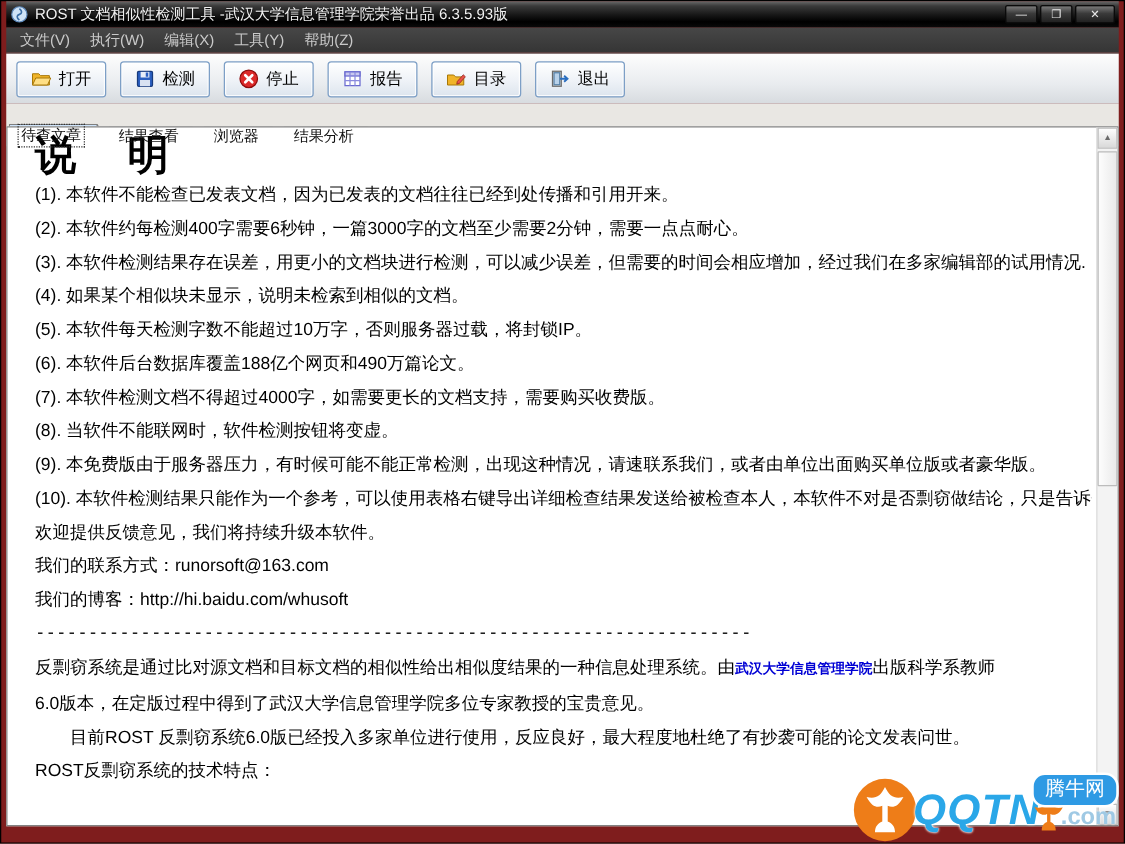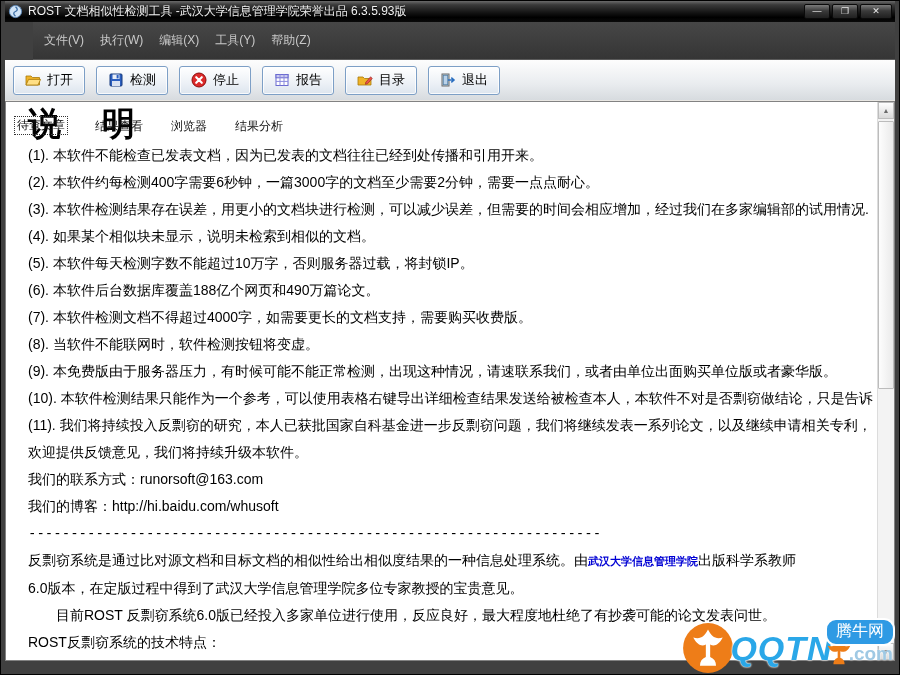--- a/index.html
+++ b/index.html
@@ -1,41 +1,40 @@
 <!DOCTYPE html>
 <html><head>
 <meta charset="utf-8">
 <style>
   * { box-sizing: border-box; margin: 0; padding: 0; }
   html,body { width:900px; height:675px; overflow:hidden; font-family:"Liberation Sans", sans-serif; }
   .window {
-    position:relative; width:900px; height:675px; background:#404040;
+    position:relative; width:900px; height:675px; background:#7f1d1d;
     border:1px solid #000; padding:0 4px 13px 4px;
   }
   
   .titlebar {
     height:21px; display:flex; align-items:center; gap:5px; padding:0 3px;
     background:linear-gradient(180deg,#6a6a6a 0%,#3a3a3a 18%,#141414 55%,#000 78%,#0a0a0a 100%);
     color:#fff;
   }
   .titlebar .title { flex:1; font-size:12px; color:#f2f2f2; white-space:nowrap; overflow:hidden; text-shadow:0 1px 1px #000; }
   .win-btns { display:flex; gap:2px; }
   .win-btn {
     width:26px; height:15px; display:flex; align-items:center; justify-content:center;
     background:linear-gradient(180deg,#7b7b7b,#3a3a3a 45%,#202020); border:1px solid #0a0a0a;
     color:#e8e8e8; font-size:9px; line-height:1; border-radius:2px; cursor:default;
   }
   .win-btn.close { width:32px; }
   .app-icon { width:15px; height:15px; flex:0 0 auto; }
   
   .menubar {
-    height:38px; display:flex; align-items:center; padding-left:4px; gap:2px;
+    height:21px; display:flex; align-items:center; padding-left:4px; gap:2px;
     background:linear-gradient(180deg,#474747,#353535); color:#c9c9c9; font-size:12px;
     border-bottom:1px solid #5a5a5a;
-    margin-left:28px;
   }
   .menu-item { padding:2px 7px; }
   
   .toolbar {
     height:40px; display:flex; align-items:center; gap:11px; padding:0 8px;
     background:linear-gradient(180deg,#fdfdfd,#e9ecef 60%,#d7dbdf);
   }
   .tool-btn {
     height:29px; display:inline-flex; align-items:center; gap:6px; padding:0 11px;
     background:linear-gradient(180deg,#ffffff,#eef2f7 55%,#dde5ee);
@@ -197,21 +196,20 @@
           <div class="doc-line"><span>(1). 本软件不能检查已发表文档，因为已发表的文档往往已经到处传播和引用开来。</span></div>
           <div class="doc-line"><span>(2). 本软件约每检测400字需要6秒钟，一篇3000字的文档至少需要2分钟，需要一点点耐心。</span></div>
           <div class="doc-line"><span>(3). 本软件检测结果存在误差，用更小的文档块进行检测，可以减少误差，但需要的时间会相应增加，经过我们在多家编辑部的试用情况.</span></div>
           <div class="doc-line"><span>(4). 如果某个相似块未显示，说明未检索到相似的文档。</span></div>
           <div class="doc-line"><span>(5). 本软件每天检测字数不能超过10万字，否则服务器过载，将封锁IP。</span></div>
           <div class="doc-line"><span>(6). 本软件后台数据库覆盖188亿个网页和490万篇论文。</span></div>
           <div class="doc-line"><span>(7). 本软件检测文档不得超过4000字，如需要更长的文档支持，需要购买收费版。</span></div>
           <div class="doc-line"><span>(8). 当软件不能联网时，软件检测按钮将变虚。</span></div>
           <div class="doc-line"><span>(9). 本免费版由于服务器压力，有时候可能不能正常检测，出现这种情况，请速联系我们，或者由单位出面购买单位版或者豪华版。</span></div>
           <div class="doc-line"><span>(10). 本软件检测结果只能作为一个参考，可以使用表格右键导出详细检查结果发送给被检查本人，本软件不对是否剽窃做结论，只是告诉你</span></div>
-          <div class="doc-line"><span>(11). 我们将持续投入反剽窃的研究，本人已获批国家自科基金进一步反剽窃问题，我们将继续发表一系列论文，以及继续申请相关专利，</span></div>
           <div class="doc-line"><span>欢迎提供反馈意见，我们将持续升级本软件。</span></div>
           <div class="doc-line"><span>我们的联系方式：runorsoft@163.com</span></div>
           <div class="doc-line"><span>我们的博客：http://hi.baidu.com/whusoft</span></div>
           <div class="doc-line separator-line"><span>--------------------------------------------------------------------</span></div>
           <div class="doc-line"><span>反剽窃系统是通过比对源文档和目标文档的相似性给出相似度结果的一种信息处理系统。由</span><span class="link-strong">武汉大学信息管理学院</span><span>出版科学系教师</span></div>
           <div class="doc-line"><span>6.0版本，在定版过程中得到了武汉大学信息管理学院多位专家教授的宝贵意见。</span></div>
           <div class="doc-line indent"><span>目前ROST 反剽窃系统6.0版已经投入多家单位进行使用，反应良好，最大程度地杜绝了有抄袭可能的论文发表问世。</span></div>
           <div class="doc-line"><span>ROST反剽窃系统的技术特点：</span></div>
           <div class="doc-line"></div>
         </div>

